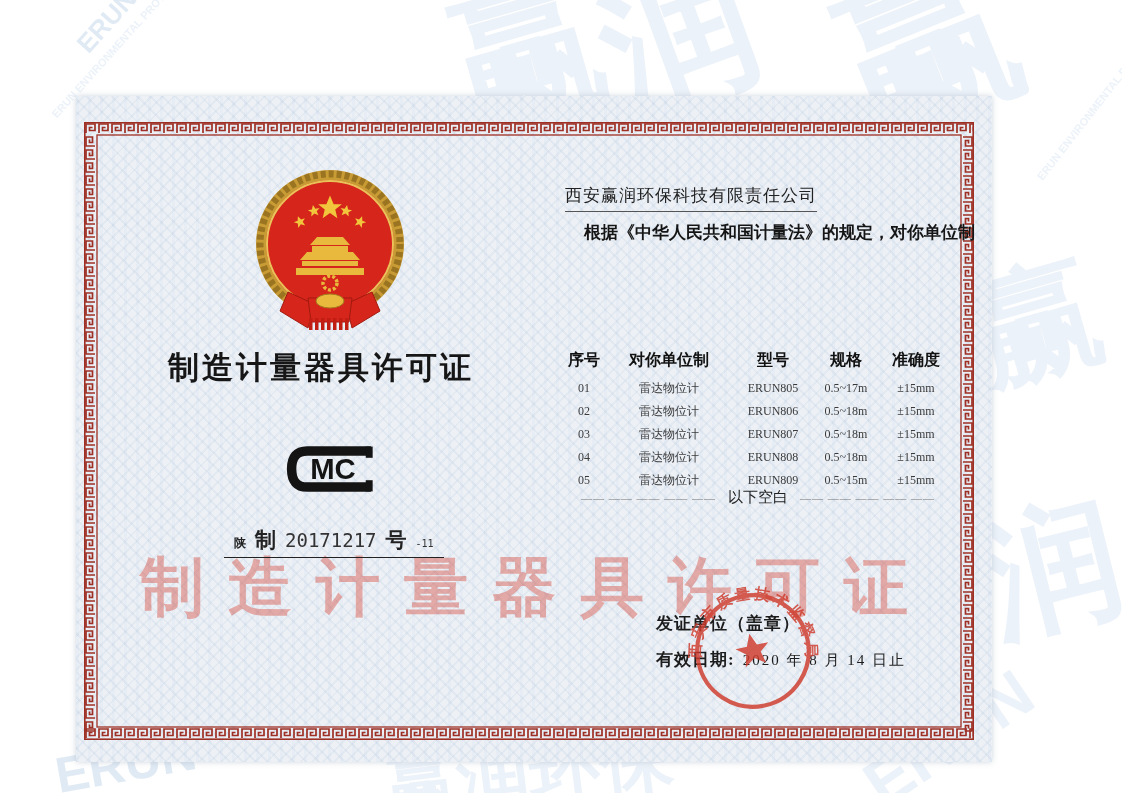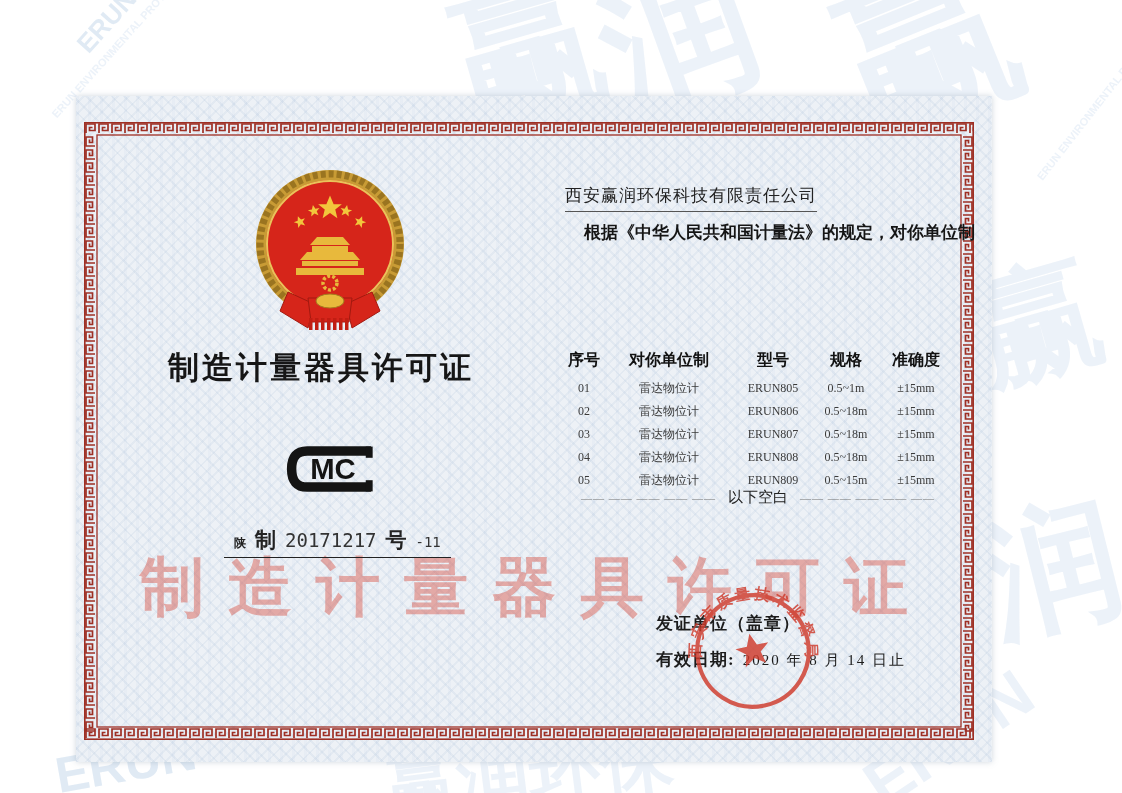--- a/index.html
+++ b/index.html
@@ -28,21 +28,21 @@
   .left-col{position:absolute;left:80px;top:243px;width:330px;text-align:center;z-index:4;color:#161616;}
   .title1{font-size:29px;font-weight:900;letter-spacing:6px;}
   .title2{font-size:31px;font-weight:900;letter-spacing:3px;margin-top:8px;}
   .cmc{position:absolute;left:205px;top:348px;z-index:4;}
   .license{position:absolute;left:148px;top:430px;z-index:4;display:flex;align-items:baseline;
            gap:9px;border-bottom:1.6px solid #222;padding:0 10px 3px 10px;color:#222;}
   .lic-region{font-size:12px;font-weight:bold;}
   .lic-type{font-size:21px;font-weight:900;}
   .lic-num{font-size:19px;font-family:"DejaVu Sans Mono","Liberation Mono",monospace;color:#333;}
   .lic-unit{font-size:21px;font-weight:900;}
-  .lic-suffix{font-size:14px;font-family:"DejaVu Sans Mono","Liberation Mono",monospace;color:#333;}
+  .lic-suffix{font-size:10px;font-family:"DejaVu Sans Mono","Liberation Mono",monospace;color:#333;}
   
   .company{position:absolute;left:489px;top:88px;z-index:4;font-size:17px;color:#222;
            letter-spacing:1px;border-bottom:1px solid #555;padding-bottom:4px;}
   .body-text{position:absolute;left:474px;top:120px;width:420px;z-index:4;color:#151515;
              font-size:17px;font-weight:bold;line-height:35px;font-family:Liberation Mono, monospace;}
   .body-text .ln{white-space:nowrap;}
   .body-text .ln.first{text-indent:2em;}
   .meas-table{position:absolute;left:487px;top:254px;width:390px;z-index:4;color:#222;}
   .trow{display:grid;grid-template-columns:42px 128px 80px 66px 74px;align-items:baseline;}
   .thead{font-size:16px;font-weight:700;margin-bottom:9px;color:#111;}
@@ -374,21 +374,21 @@
         <span class="tc">序号</span>
         <span class="tc">对你单位制</span>
         <span class="tc">型号</span>
         <span class="tc">规格</span>
         <span class="tc">准确度</span>
       </div>
       <div class="trow tdata">
         <span class="tc">01</span>
         <span class="tc">雷达物位计</span>
         <span class="tc">ERUN805</span>
-        <span class="tc">0.5~1m</span>
+        <span class="tc">0.5~17m</span>
         <span class="tc">±15mm</span>
       </div>
       <div class="trow tdata">
         <span class="tc">02</span>
         <span class="tc">雷达物位计</span>
         <span class="tc">ERUN806</span>
         <span class="tc">0.5~18m</span>
         <span class="tc">±15mm</span>
       </div>
       <div class="trow tdata">

